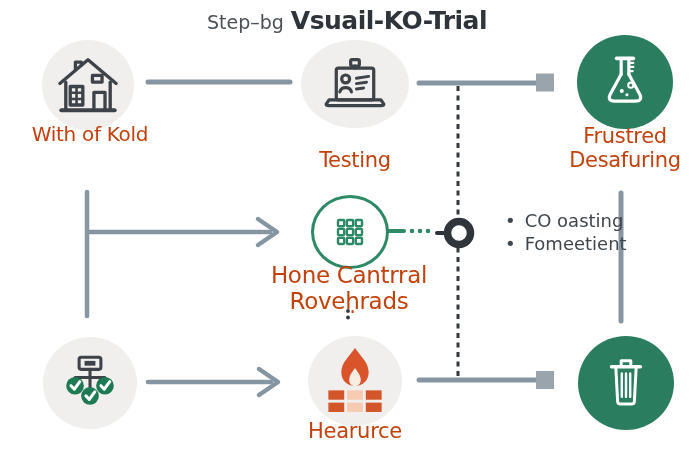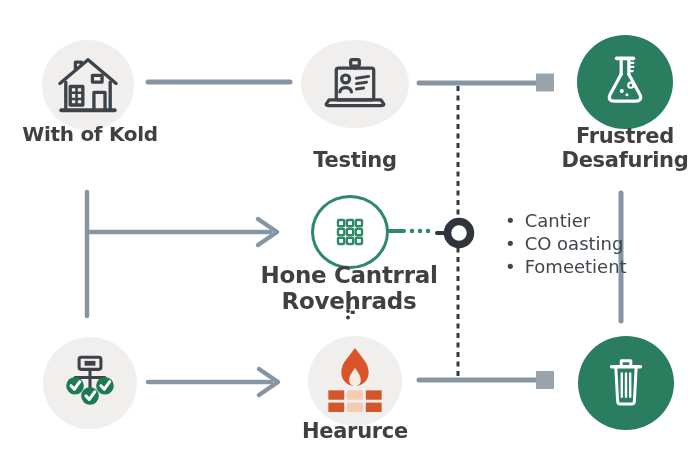--- a/index.html
+++ b/index.html
@@ -10,38 +10,41 @@
   .title{
     position:absolute;top:6px;left:0;width:100%;text-align:center;white-space:nowrap;
   }
   .title .prefix{font-size:19px;font-weight:500;color:#4a5056;margin-right:7px;}
   .title .main{font-size:25px;font-weight:bold;color:#2e343a;letter-spacing:-0.5px;}
   .circle{position:absolute;border-radius:50%;display:flex;align-items:center;justify-content:center;}
   .circle.gray{background:#f0efed;}
   .circle.green{background:#2a7d5f;}
   .circle.outline{background:#ffffff;border:3px solid #2e8a66;}
   .node-label{
-    position:absolute;text-align:center;font-weight:bold;color:#404040;
+    position:absolute;text-align:center;font-weight:normal;color:#c2410c;
     font-size:21px;line-height:24px;letter-spacing:-0.3px;
   }
   .node-label.big{font-size:23px;line-height:26px;}
   .connectors{position:absolute;top:0;left:0;pointer-events:none;}
   ul.bullets{
     position:absolute;left:505px;top:209px;margin:0;padding:0;list-style:none;
   }
   ul.bullets li{
     font-size:18px;line-height:23px;color:#3f464c;white-space:nowrap;
   }
   ul.bullets li::before{content:"•";margin-right:9px;color:#3f464c;}
 </style>
 </head>
 <body>
 
 <div class="stage">
 
+  <div class="title">
+    <span class="prefix">Step–bg</span><span class="main">Vsuail-KO-Trial</span>
+  </div>
 
   <svg class="connectors" width="694" height="463" viewBox="0 0 694 463">
 
     <line x1="458" y1="86" x2="458" y2="376" stroke="#34393e" stroke-width="3" stroke-dasharray="5 4.5"></line>
 
     <line x1="148" y1="82" x2="290" y2="82" stroke="#8695a2" stroke-width="5" stroke-linecap="round"></line>
     <line x1="419" y1="83" x2="536" y2="83" stroke="#8695a2" stroke-width="5" stroke-linecap="round"></line>
     <rect x="536" y="73.5" width="18" height="18" fill="#9aa4ac"></rect>
 
     <line x1="87" y1="192" x2="87" y2="316" stroke="#8695a2" stroke-width="4.5" stroke-linecap="round"></line>
@@ -127,21 +130,20 @@
         <rect x="43.5" y="62" width="13" height="13" rx="2"></rect>
         <rect x="62" y="62" width="13" height="13" rx="2"></rect>
     </svg>
   </div>
   <div class="node-label big" style="left:229px;top:262px;width:240px;">
     <span>Hone Cantrral</span><br>
     <span>Roveḥrads</span>
   </div>
 
   <ul class="bullets">
-    <li>Cantier</li>
     <li>CO oasting</li>
     <li>Fomeetient</li>
   </ul>
 
   <div class="circle gray" style="left:43px;top:337px;width:94px;height:92px;">
     <svg width="68" height="68" viewBox="0 0 100 100" fill="none">
       <rect x="34" y="12" width="32" height="18" rx="3" stroke="#3d4348" stroke-width="4.5"></rect>
       <rect x="42" y="17.5" width="16" height="7" fill="#3d4348"></rect>
       <path d="M50 30 V42 M28 42 H72 M28 42 V48 M72 42 V48 M50 42 V58" stroke="#3d4348" stroke-width="4.5" stroke-linecap="round"></path>
       <circle cx="28" cy="54" r="13" fill="#1e7a53"></circle>

